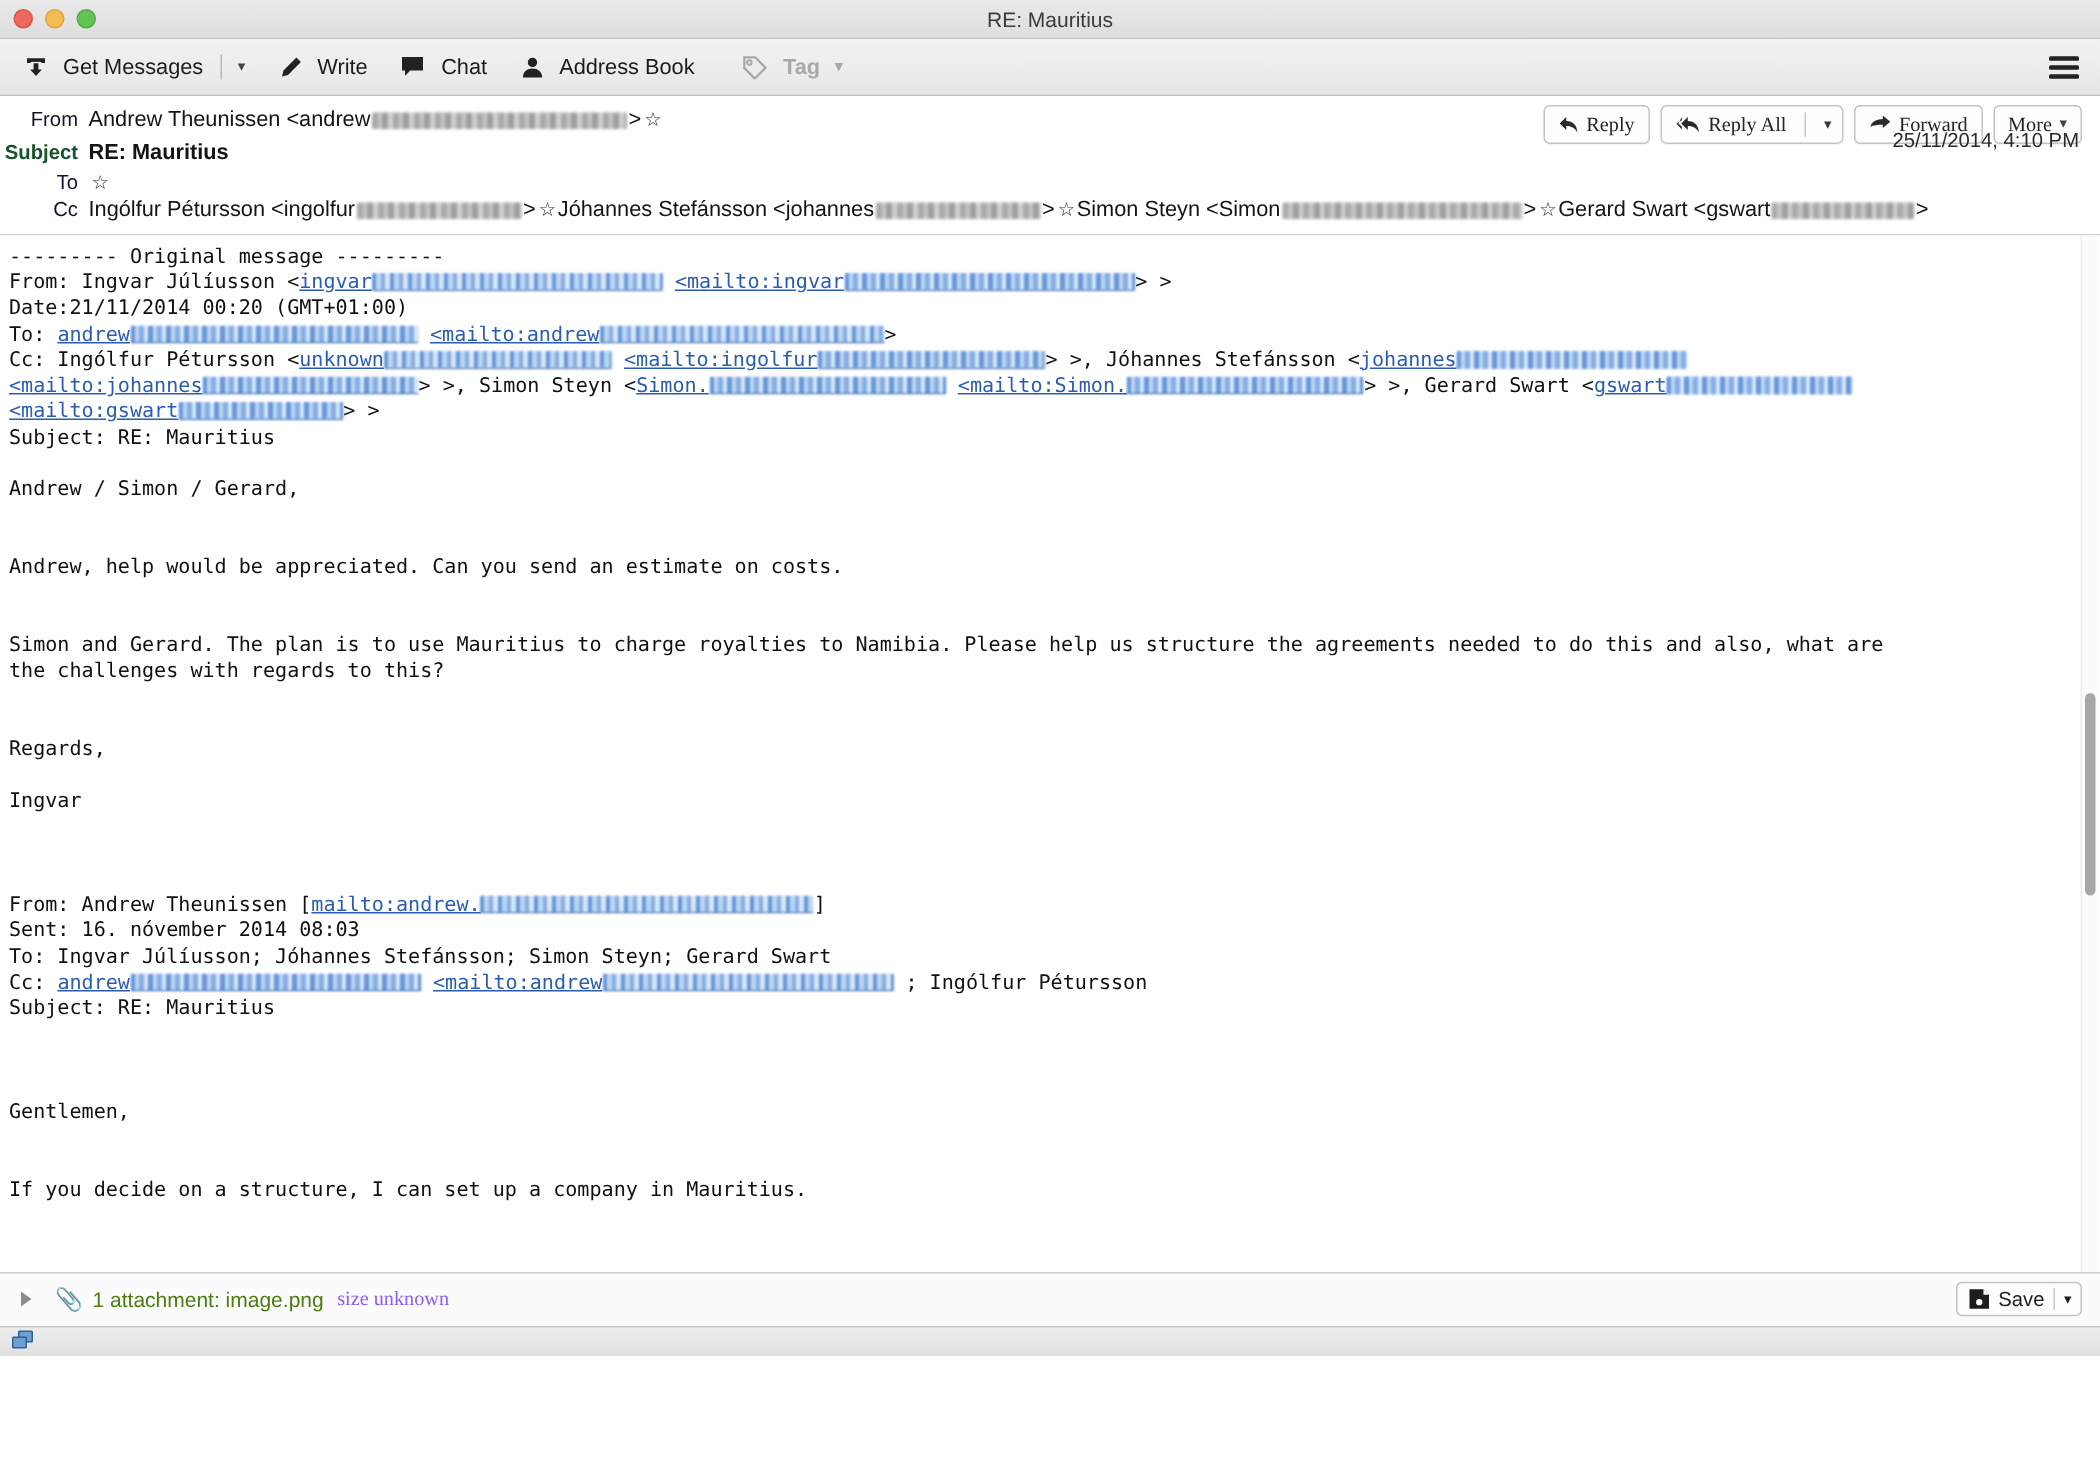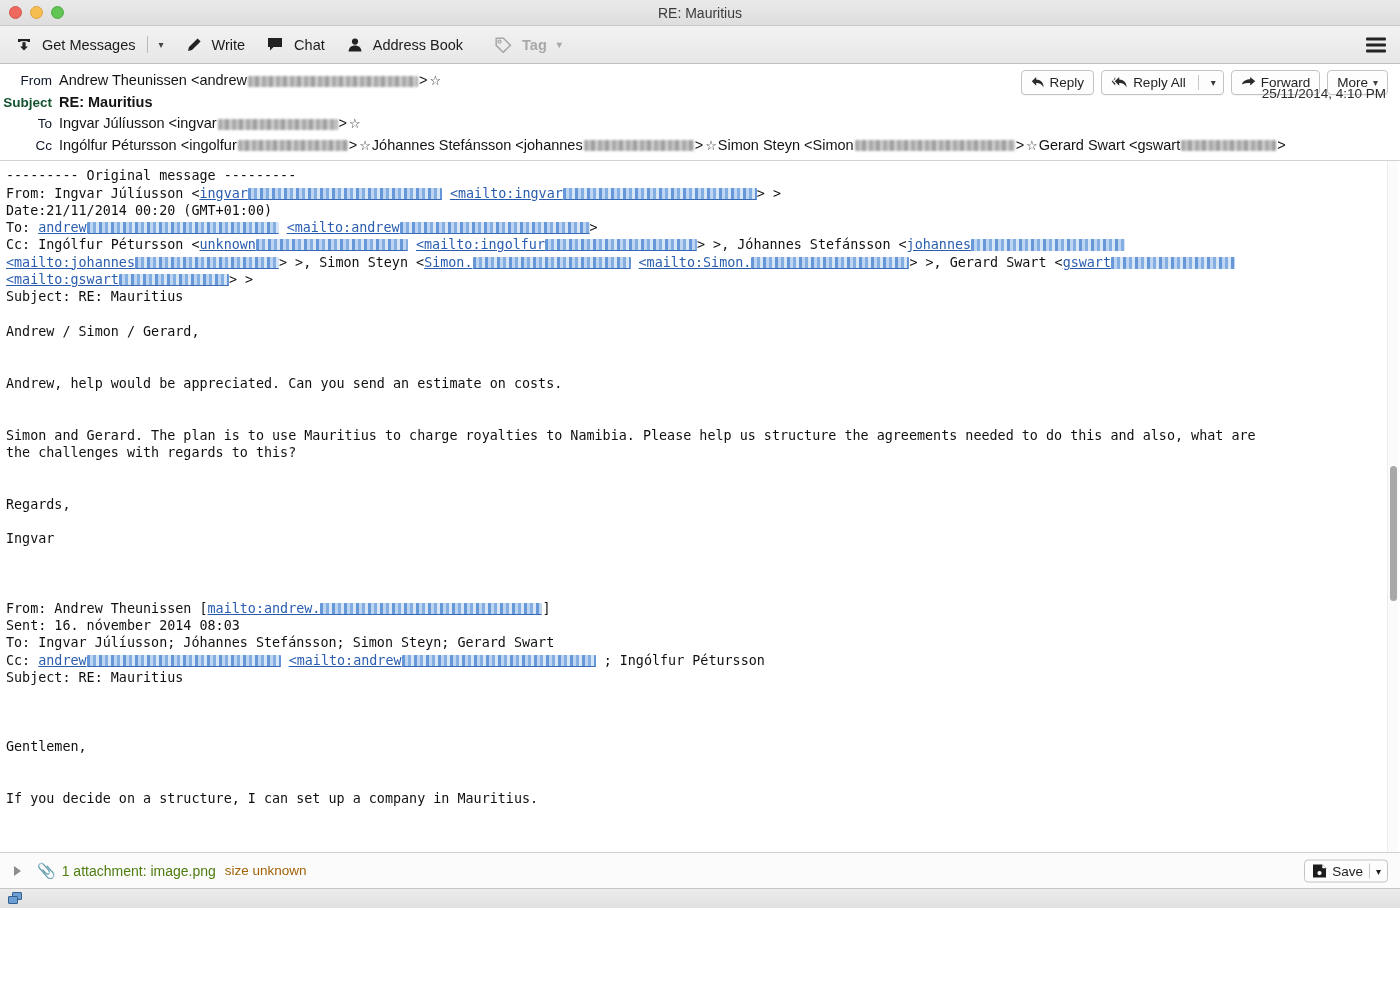--- a/index.html
+++ b/index.html
@@ -77,21 +77,21 @@
     height: 11px; border-radius: 1px;
     background: repeating-linear-gradient(90deg,
       #9a9a9a 0 4px, #bcbcbc 4px 7px, #8d8d8d 7px 11px, #c9c9c9 11px 14px);
     filter: blur(0.9px);
     opacity: .85;
     margin: 0 1px;
   }
 
   .actions {
     position: absolute; right: 12px; top: 6px;
-    display: flex; align-items: flex-end; gap: 7px;
+    display: flex; align-items: flex-end; gap: 7px; font-family: Liberation Serif, serif;
   }
   .btn {
     display: flex; align-items: center; gap: 5px;
     background: #fdfdfd; border: 1px solid #c3c3c3; border-radius: 4px;
     font-size: 13.5px; color: #232323; padding: 4px 9px; cursor: default;
     box-shadow: 0 1px 0 rgba(0,0,0,.04);
   }
   .btn.split { padding-right: 0; }
   .btn .split-div { width: 1px; align-self: stretch; background: #c8c8c8; margin-left: 7px; }
   .btn .split-caret { padding: 0 7px; font-size: 10px; color: #3a3a3a; }
@@ -147,21 +147,21 @@
     position: relative;
   }
   .twisty {
     width: 0; height: 0; margin-right: 16px; margin-left: 4px;
     border-left: 7px solid #8d8d8d;
     border-top: 5px solid transparent; border-bottom: 5px solid transparent;
     cursor: default;
   }
   .clip { font-size: 15px; color: #3a3a3a; margin-right: 6px; }
   .attach-label { font-size: 14px; color: #4d7c0f; font-weight: normal; }
-  .attach-size { font-size: 13.5px; color: #a16207; margin-left: 9px; }
+  .attach-size { font-size: 13.5px; color: #8b5cf6; margin-left: 9px; font-family: Liberation Serif, serif; }
   .save-btn {
     position: absolute; right: 12px; top: 50%; transform: translateY(-50%);
     display: flex; align-items: center;
     background: #fdfdfd; border: 1px solid #c3c3c3; border-radius: 4px;
     font-size: 13.5px; color: #1d1d1d; padding: 3px 0 3px 7px; cursor: default;
   }
   .save-btn .lbl { margin: 0 6px 0 5px; font-weight: 500; }
   .save-btn .split-div { width: 1px; align-self: stretch; background: #c8c8c8; }
   .save-btn .split-caret { padding: 0 6px; font-size: 10px; }
 
@@ -261,21 +261,20 @@
     <span class="star">☆</span>
   </div>
 
   <div class="hdr-row">
     <span class="hdr-label strong">Subject</span>
     <span class="hdr-value subject">RE: Mauritius</span>
   </div>
 
   <div class="hdr-row">
     <span class="hdr-label">To</span>
-    <span class="hdr-value"><span>Ingvar Júlíusson &lt;ingvar</span><span class="rdg" style="width:120px"></span><span>&gt;</span></span>
     <span class="star">☆</span>
   </div>
 
   <div class="hdr-row">
     <span class="hdr-label">Cc</span>
     <span class="hdr-value"><span>Ingólfur Pétursson &lt;ingolfur</span><span class="rdg" style="width:110px"></span><span>&gt;</span><span class="star">☆</span><span>Jóhannes Stefánsson &lt;johannes</span><span class="rdg" style="width:110px"></span><span>&gt;</span><span class="star">☆</span><span>Simon Steyn &lt;Simon</span><span class="rdg" style="width:160px"></span><span>&gt;</span><span class="star">☆</span><span>Gerard Swart &lt;gswart</span><span class="rdg" style="width:95px"></span><span>&gt;</span></span>
   </div>
 
   <div class="actions">
     <div class="btn">

